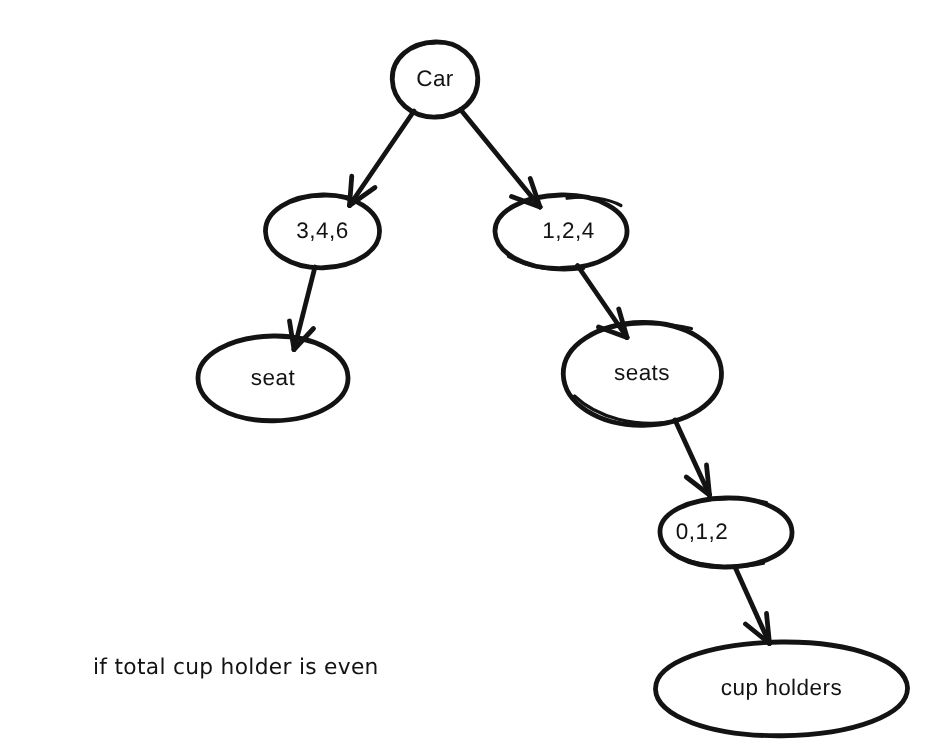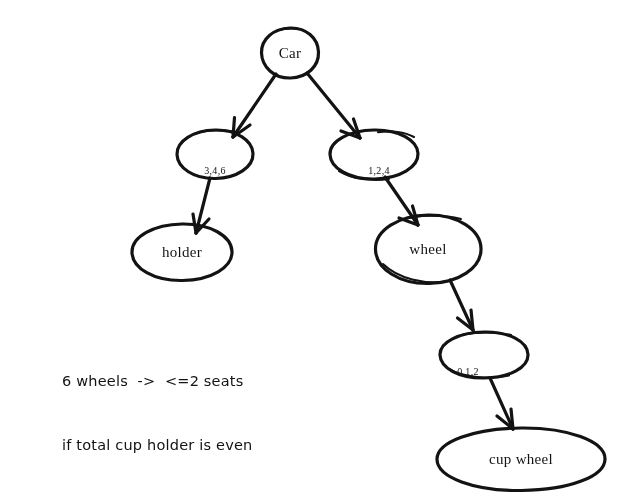--- a/index.html
+++ b/index.html
@@ -20,30 +20,29 @@
   #sketch {
     position: absolute;
     left: 0;
     top: 0;
     width: 617px;
     height: 500px;
   }
   .node-label {
     position: absolute;
     transform: translate(-50%, -50%);
-    font-family: Liberation Serif, serif;
+    font-family: Liberation Sans, sans-serif;
     font-size: 15px;
     color: #131313;
     white-space: nowrap;
     letter-spacing: 0.3px;
     pointer-events: none;
   }
   .node-label.small {
-    font-size: 10px;
-    margin-top: 16px;
+    font-size: 15px;
   }
   .note-block {
     position: absolute;
     font-family: "DejaVu Sans", sans-serif;
     font-size: 14.5px;
     color: #131313;
     white-space: pre;
     line-height: 22px;
     letter-spacing: 0.2px;
   }
@@ -134,30 +133,29 @@
 
     </g>
   </svg>
 
   <div class="node-label" style="left:290px; top:53px;">Car</div>
 
   <div class="node-label small" style="left:215px; top:154px;">3,4,6</div>
 
   <div class="node-label small" style="left:379px; top:154px;">1,2,4</div>
 
-  <div class="node-label" style="left:182px; top:252px;">holder</div>
+  <div class="node-label" style="left:182px; top:252px;">seat</div>
 
-  <div class="node-label" style="left:428px; top:249px;">wheel</div>
+  <div class="node-label" style="left:428px; top:249px;">seats</div>
 
   <div class="node-label small" style="left:468px; top:355px;">0,1,2</div>
 
-  <div class="node-label" style="left:521px; top:459px;">cup wheel</div>
+  <div class="node-label" style="left:521px; top:459px;">cup holders</div>
 
   <div class="note-block" style="left:62px; top:326px;">
-    <span class="note-line">6 wheels  -&gt;  &lt;=2 seats</span>
   </div>
 
   <div class="note-block" style="left:62px; top:390px;">
     <span class="note-line">if total cup holder is even</span>
     
   </div>
 
 </div>
 
 </body></html>

